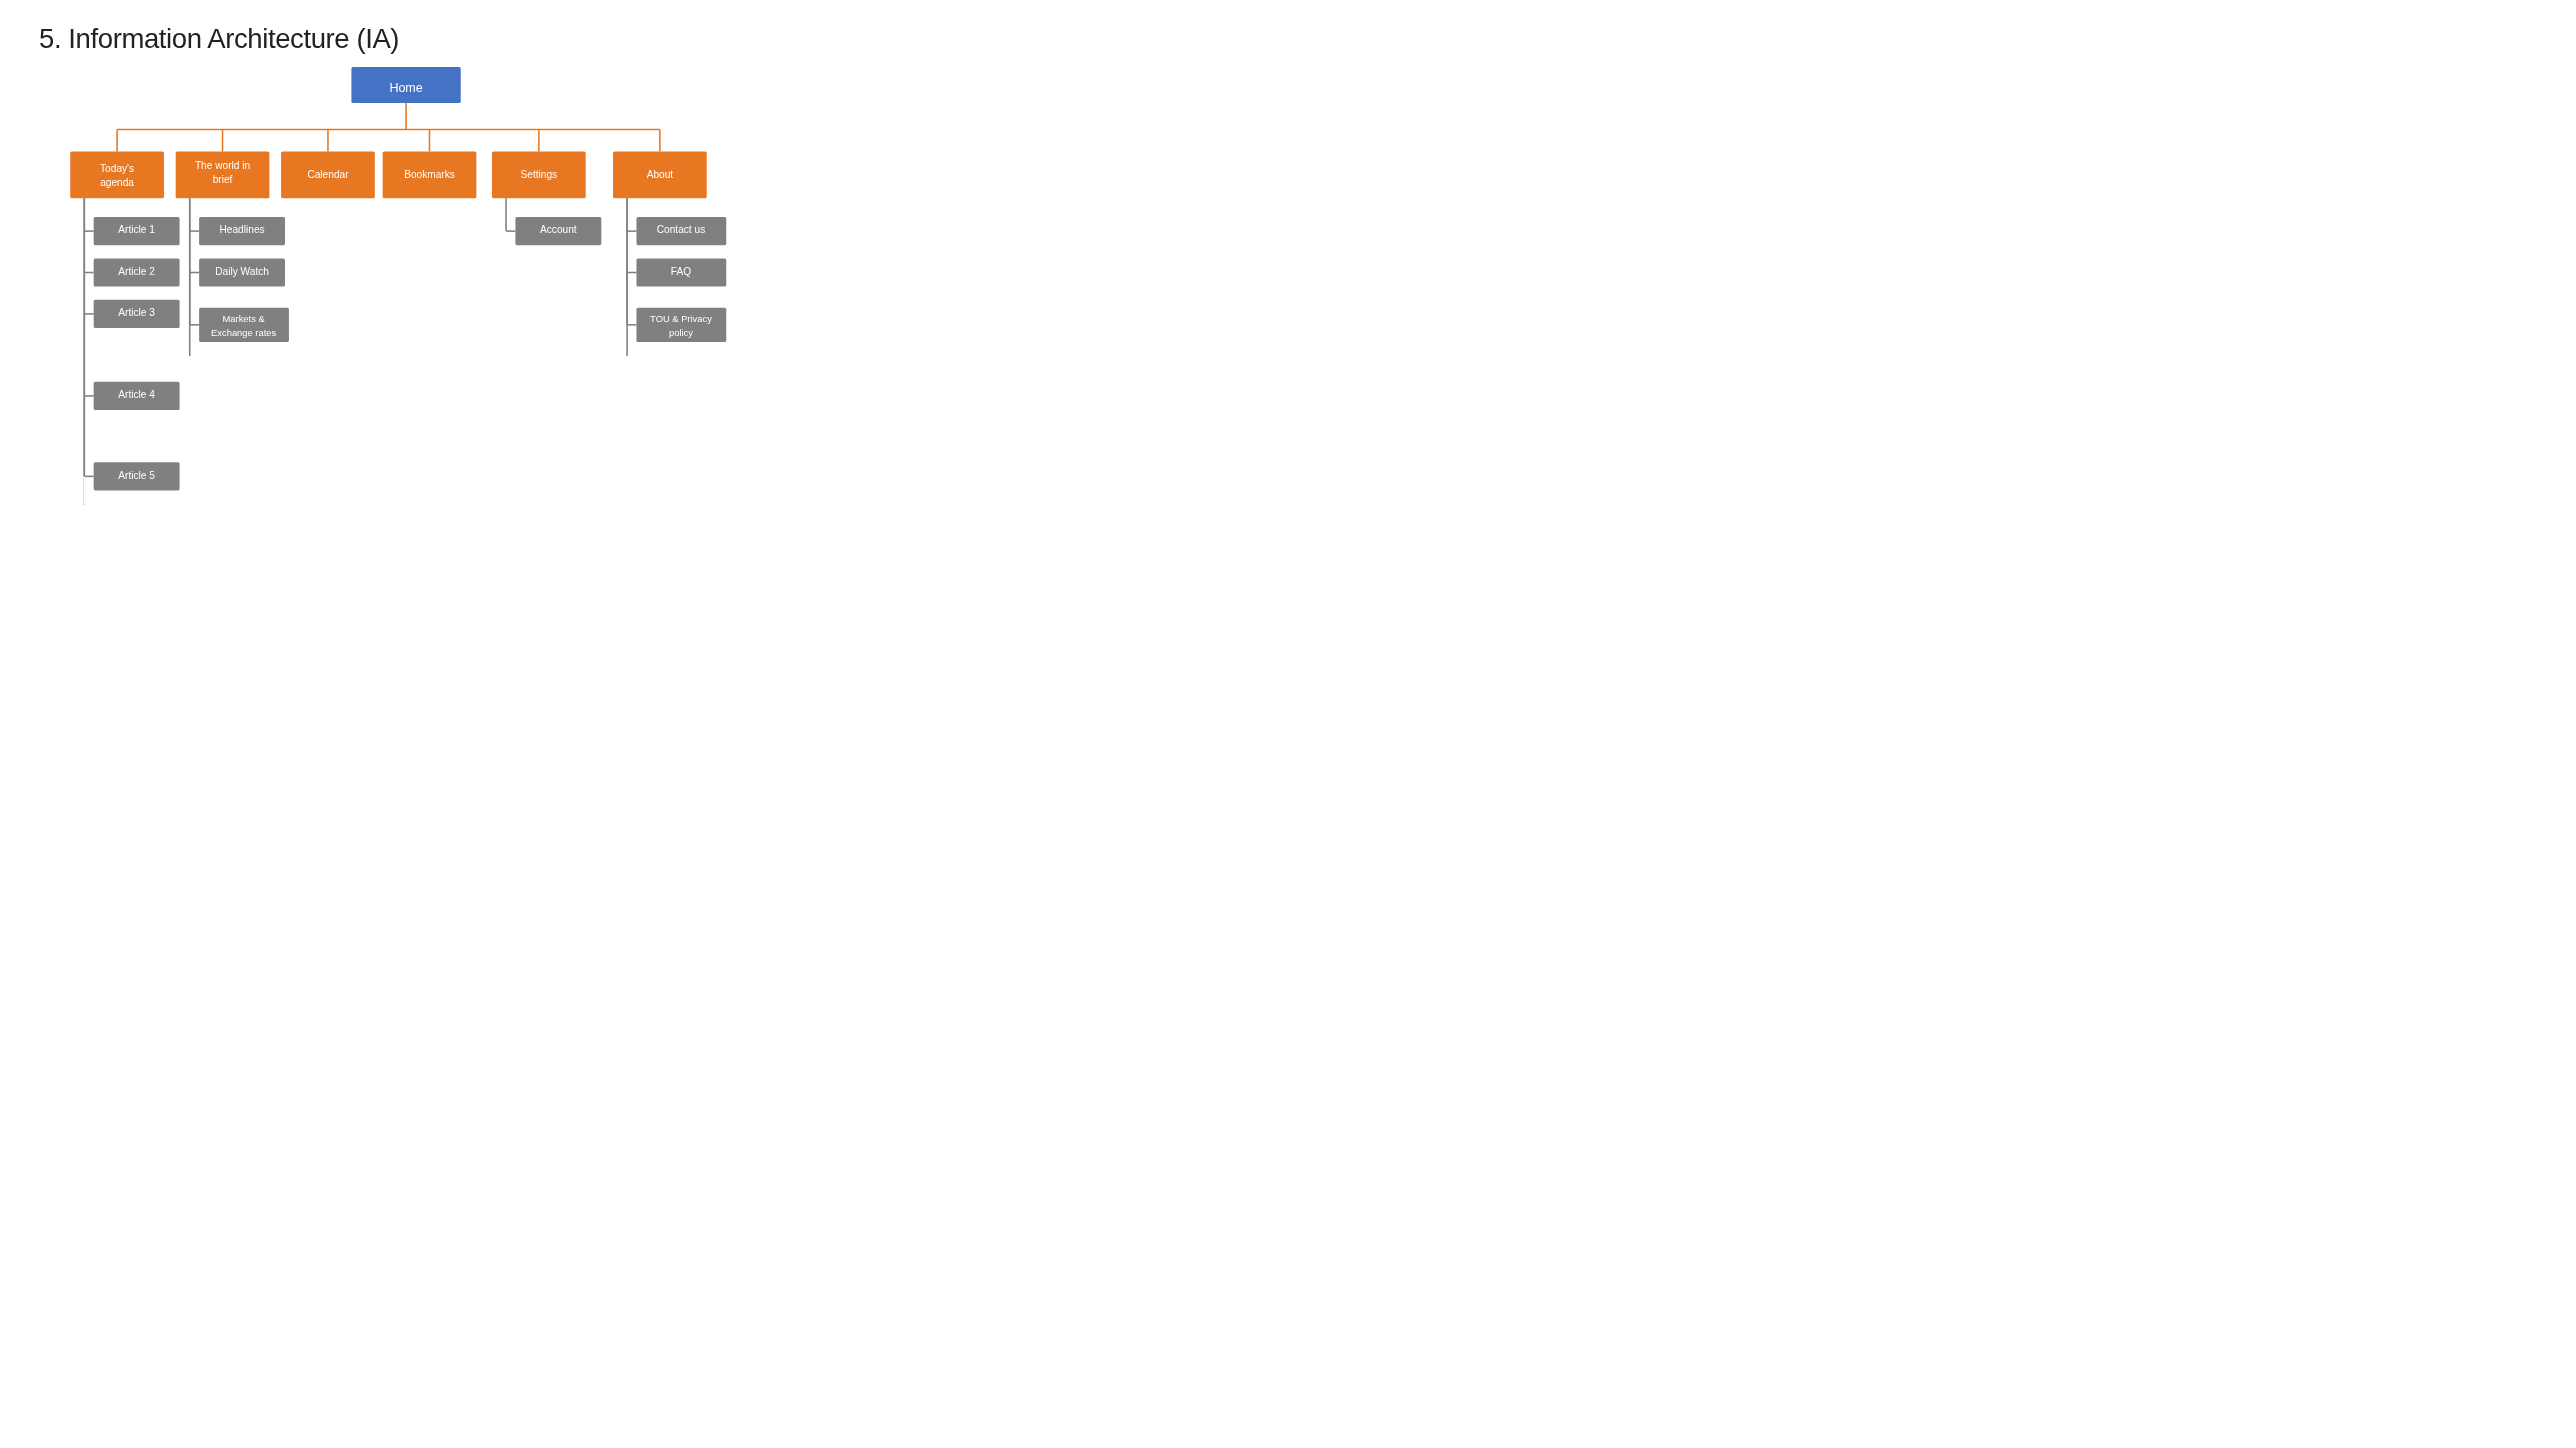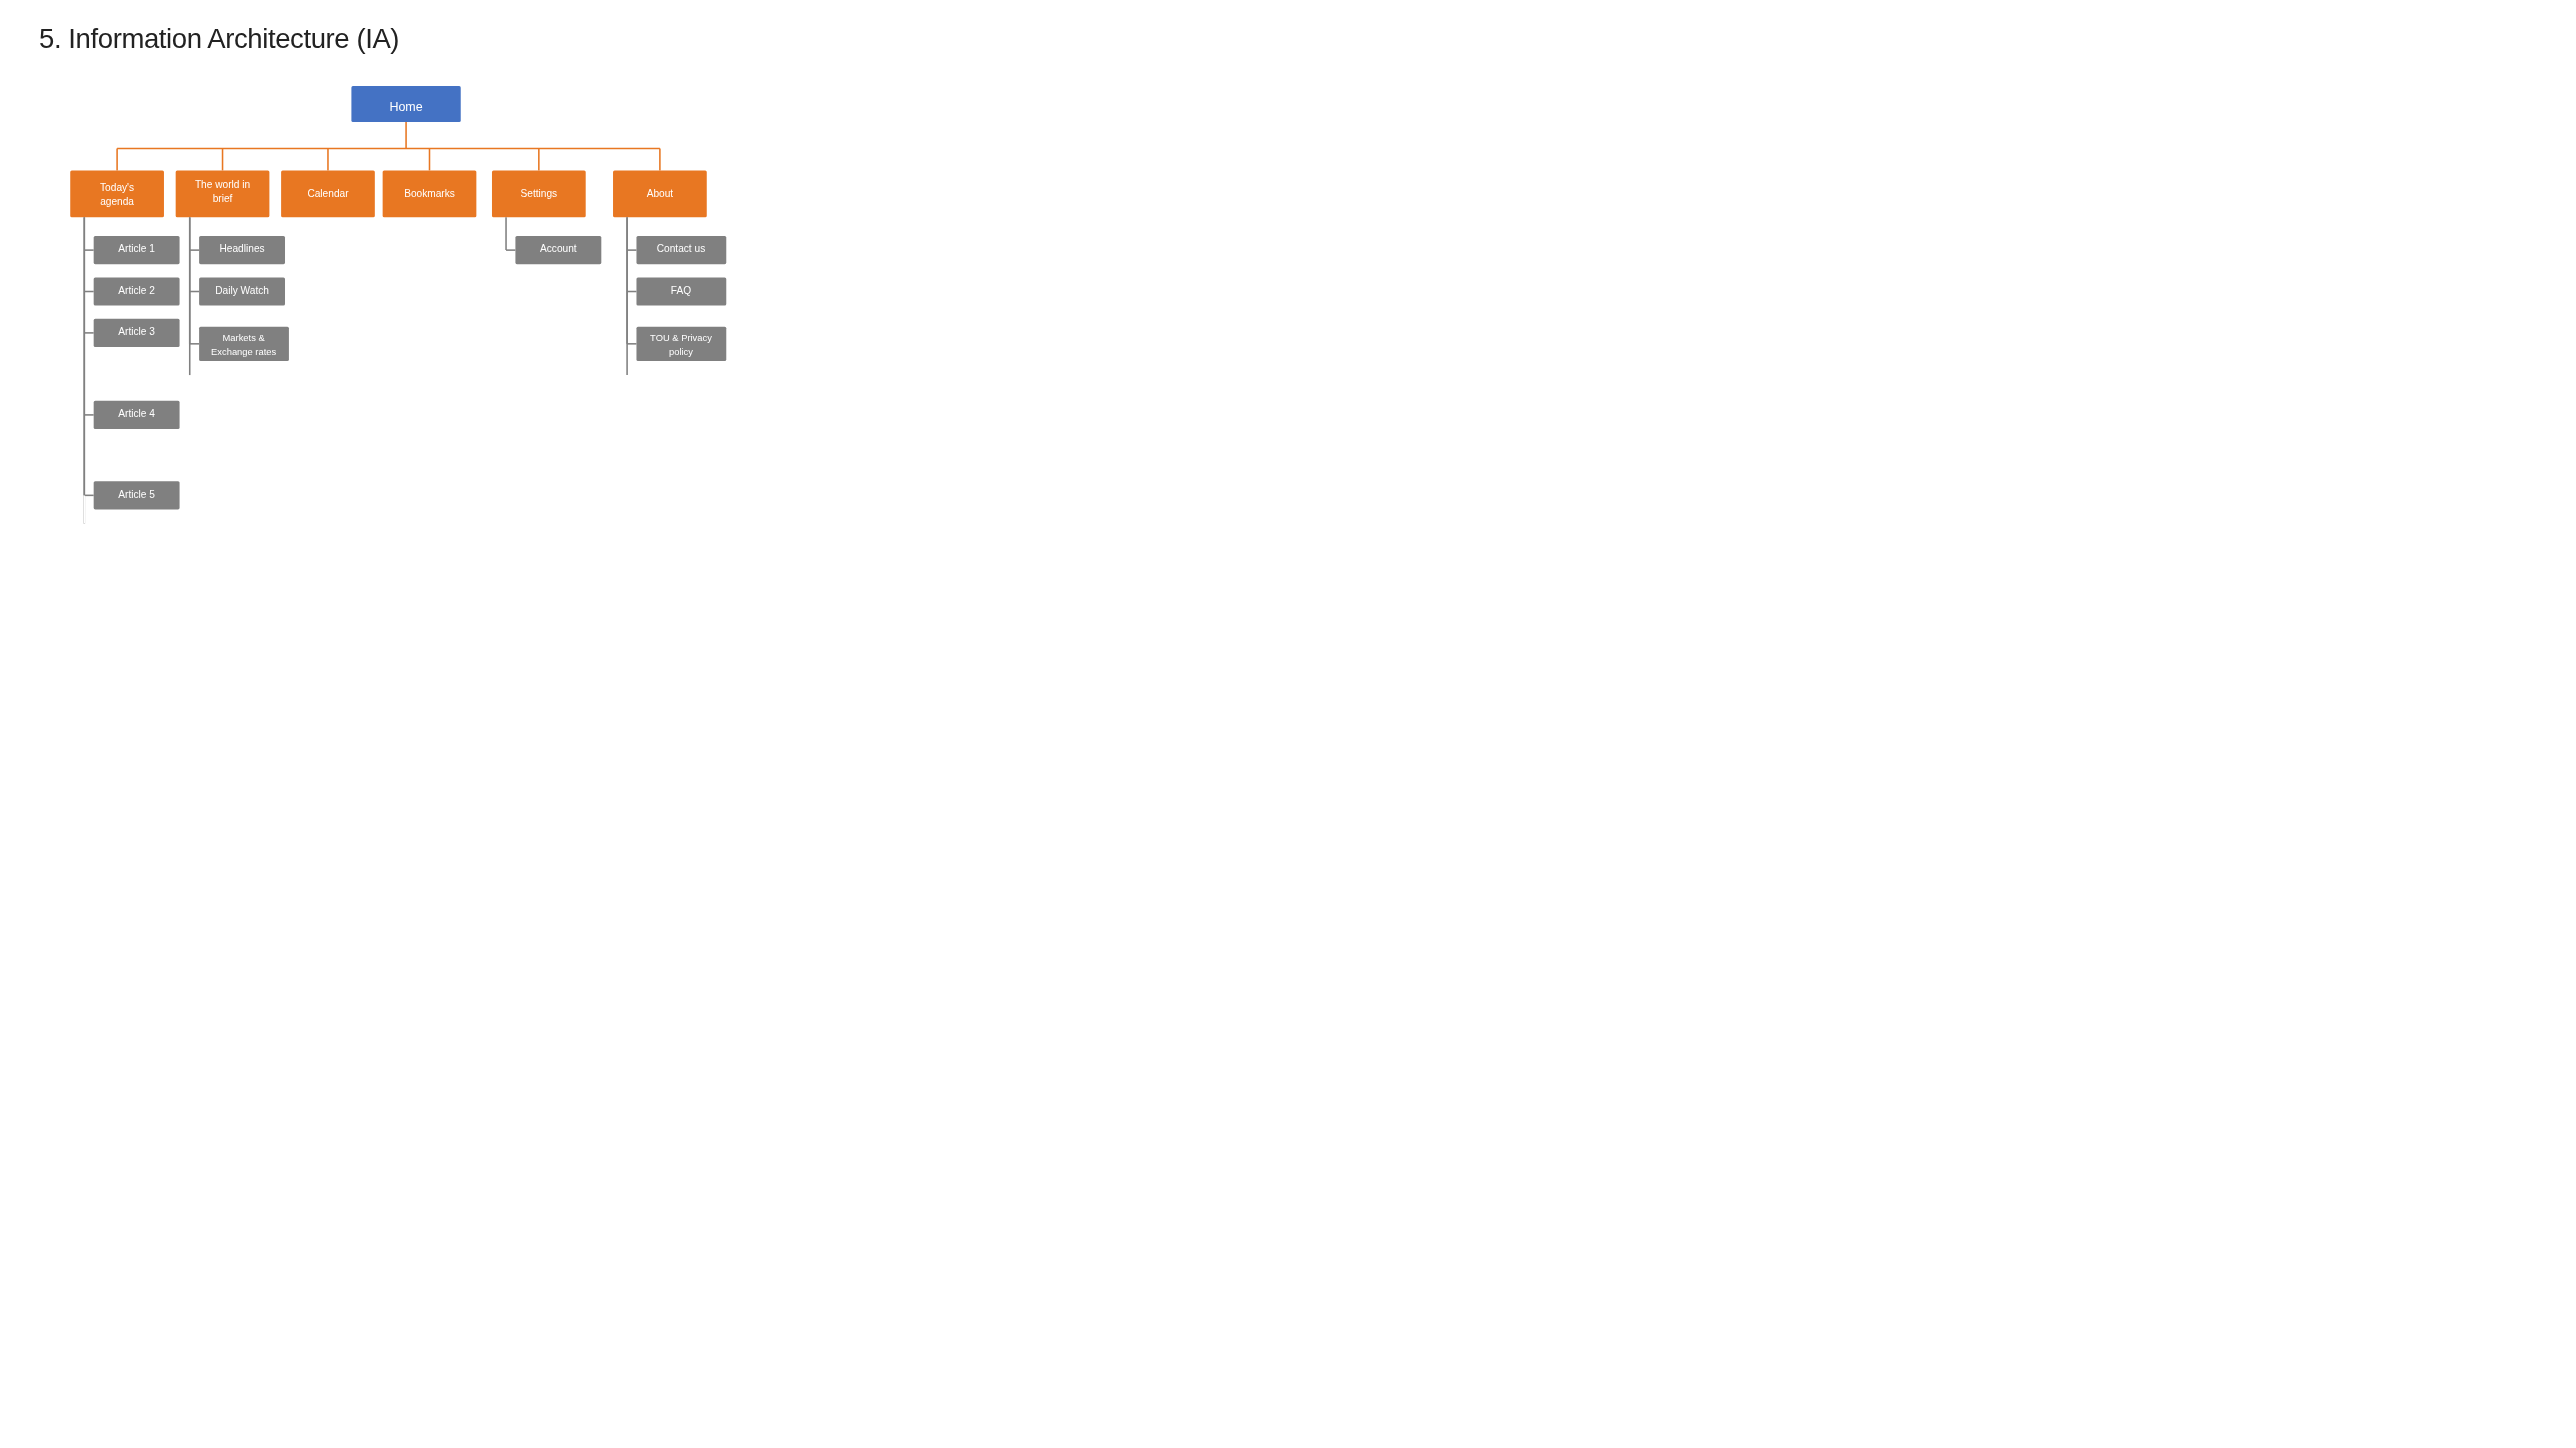--- a/index.html
+++ b/index.html
@@ -7,21 +7,21 @@
       background: #fff;
       font-family: 'Segoe UI', Arial, sans-serif;
       width: 859px;
       min-height: 484px;
       padding: 23.4px 39px 39px 39px;
     }
     .page-title {
       font-size: 2.2em;
       font-weight: 300;
       color: #222;
-      margin-bottom: 31px;
+      margin-bottom: 12px;
       letter-spacing: -0.4px;
     }
 
     
     .ia-diagram {
       display: flex;
       flex-direction: column;
       align-items: center;
       position: relative;
     }

